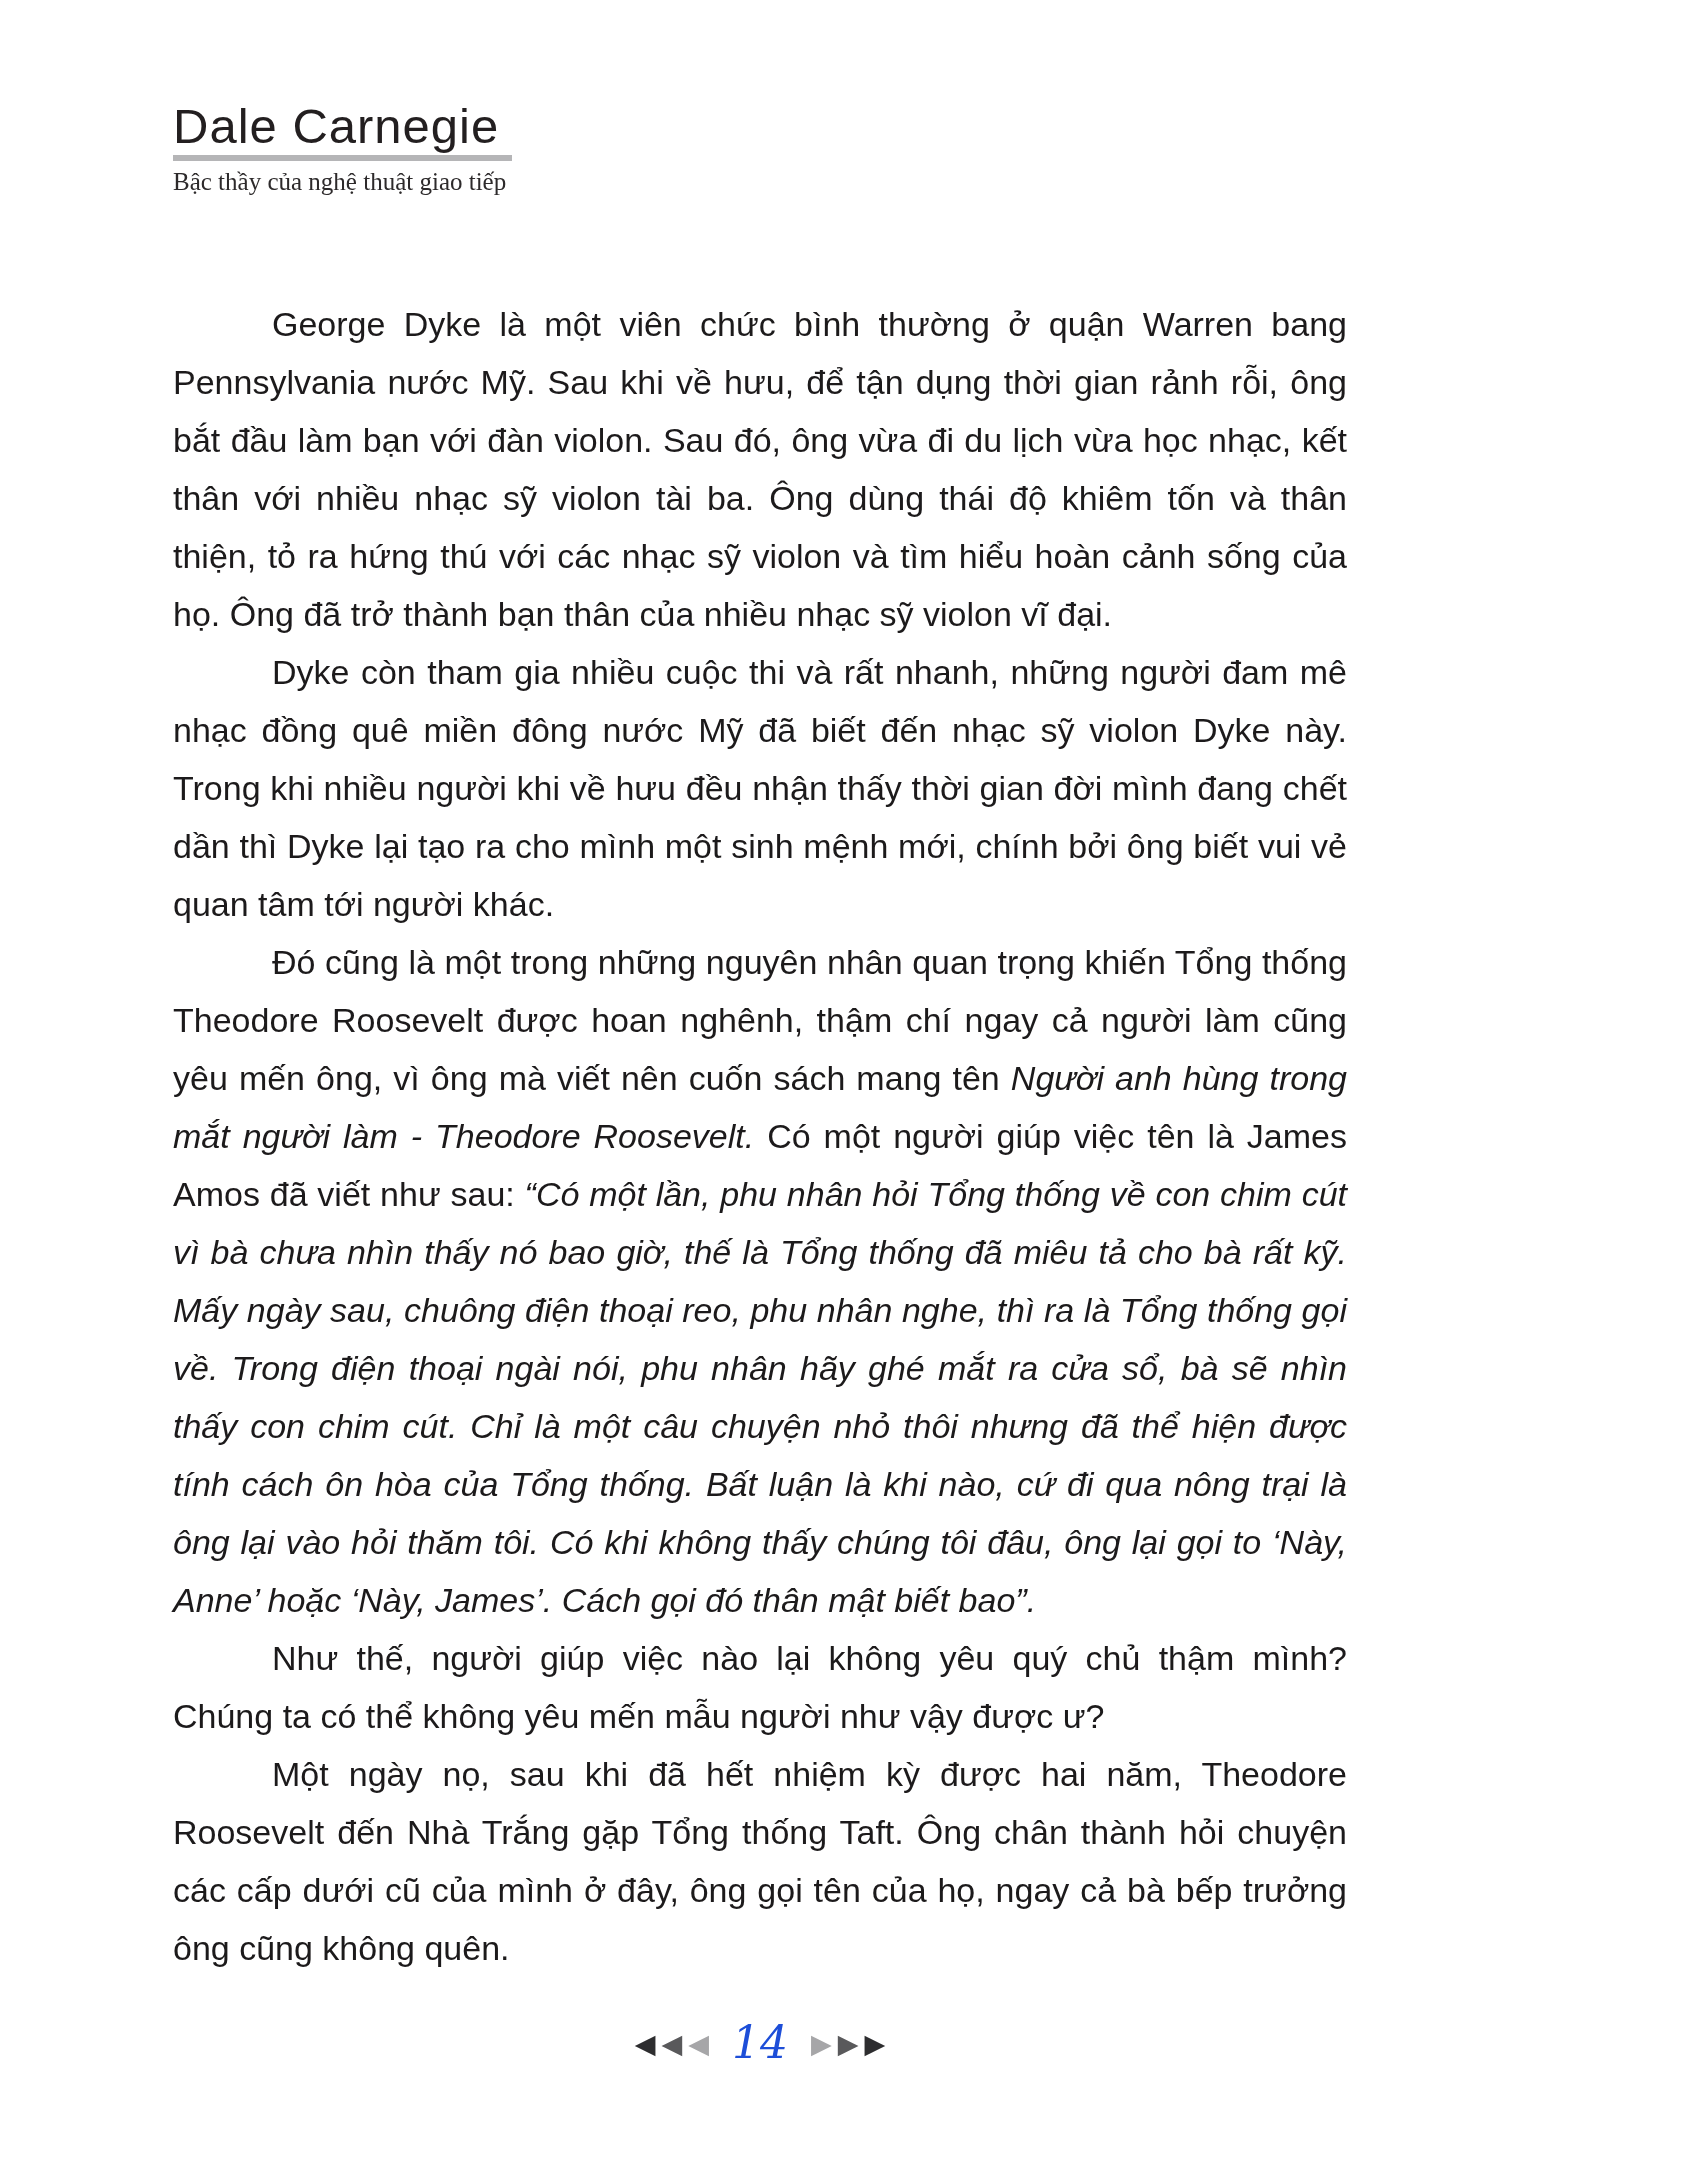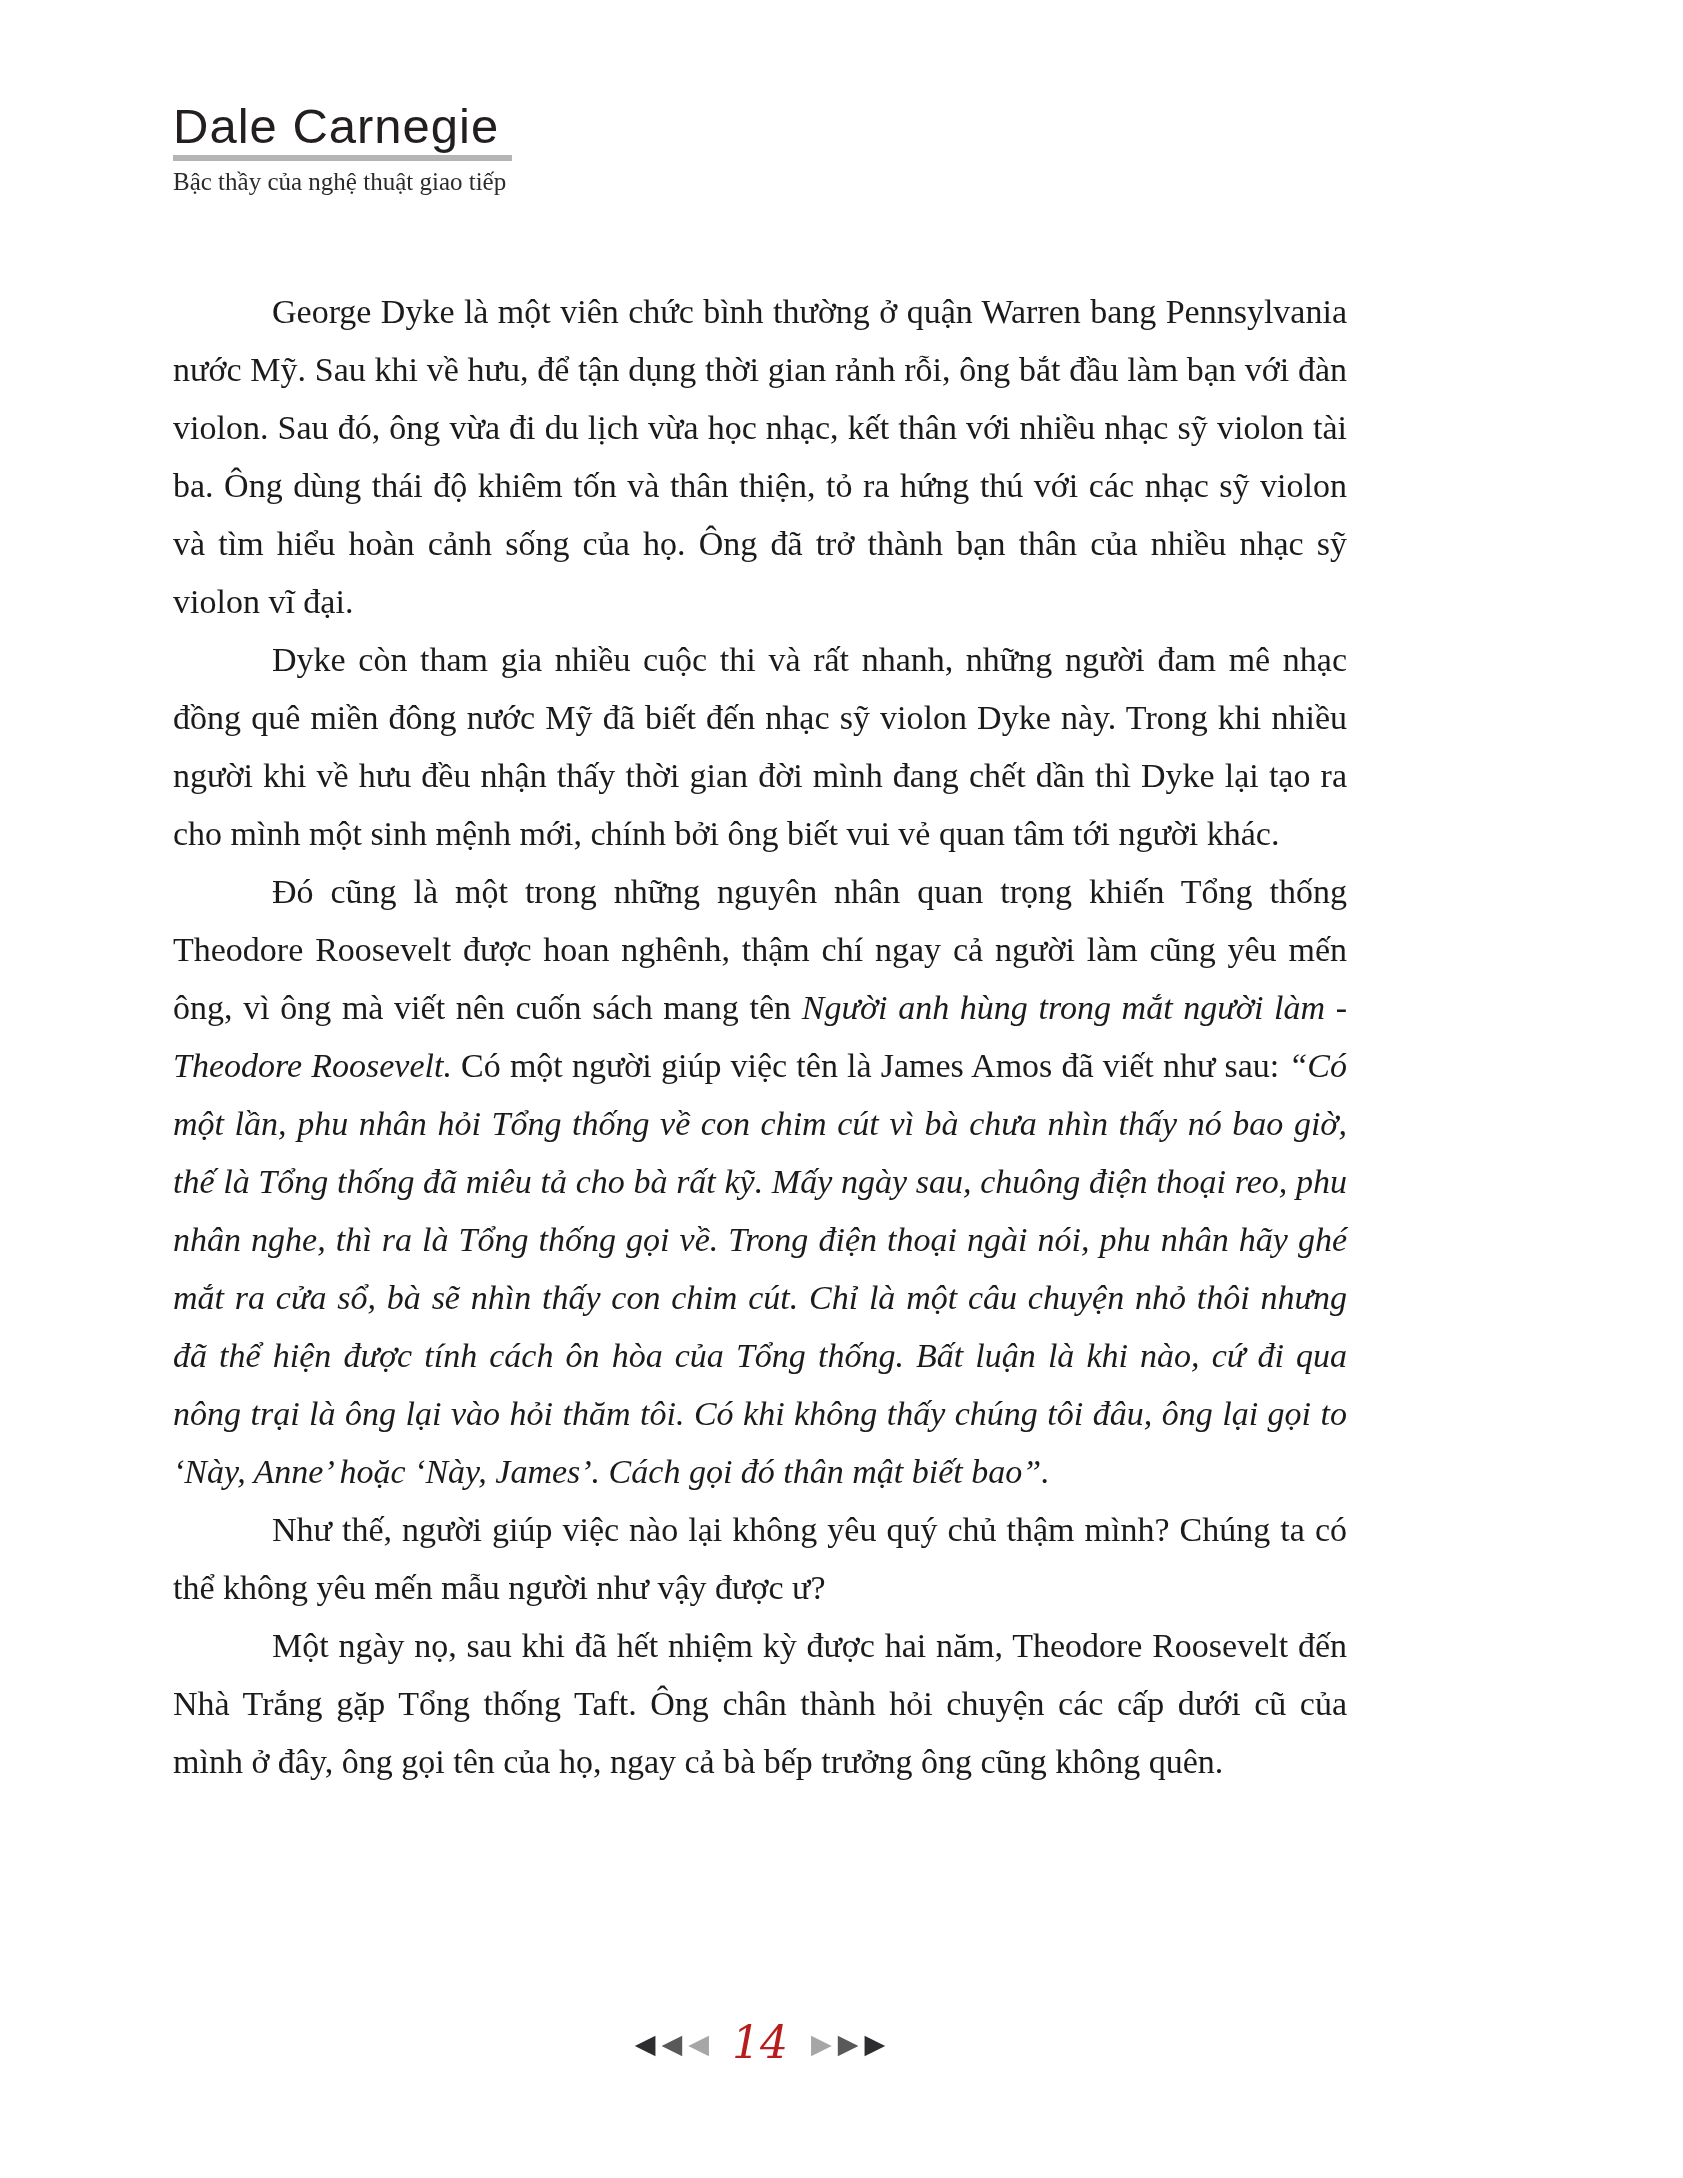--- a/index.html
+++ b/index.html
@@ -41,23 +41,23 @@
   .author-subtitle {
     margin: 7px 0 0 0;
     font-family: "Liberation Serif", serif;
     font-size: 25px;
     color: #2d2a2b;
   }
   
   .body-text {
     position: absolute;
     left: 173px;
-    top: 283px;
+    top: 295px;
     width: 1174px;
-    font-family: Liberation Serif, serif;
+    font-family: Liberation Sans, sans-serif;
     font-size: 34px;
     line-height: 58px;
     color: #1c1a1b;
     text-align: justify;
   }
   .body-text p {
     margin: 0;
     text-indent: 99px;
   }
   .body-text i {
@@ -81,21 +81,21 @@
     line-height: 27px;
   }
   .arrows span {
     display: inline-block;
     margin: 0 3px;
   }
   .page-number {
     font-family: "DejaVu Serif", serif;
     font-style: italic;
     font-size: 44px;
-    color: #b91c1c;
+    color: #1d4ed8;
     margin: 0 20px;
     line-height: 50px;
   }
 </style>
 </head>
 <body>
 
 <div class="page">
 
   <div class="header">

